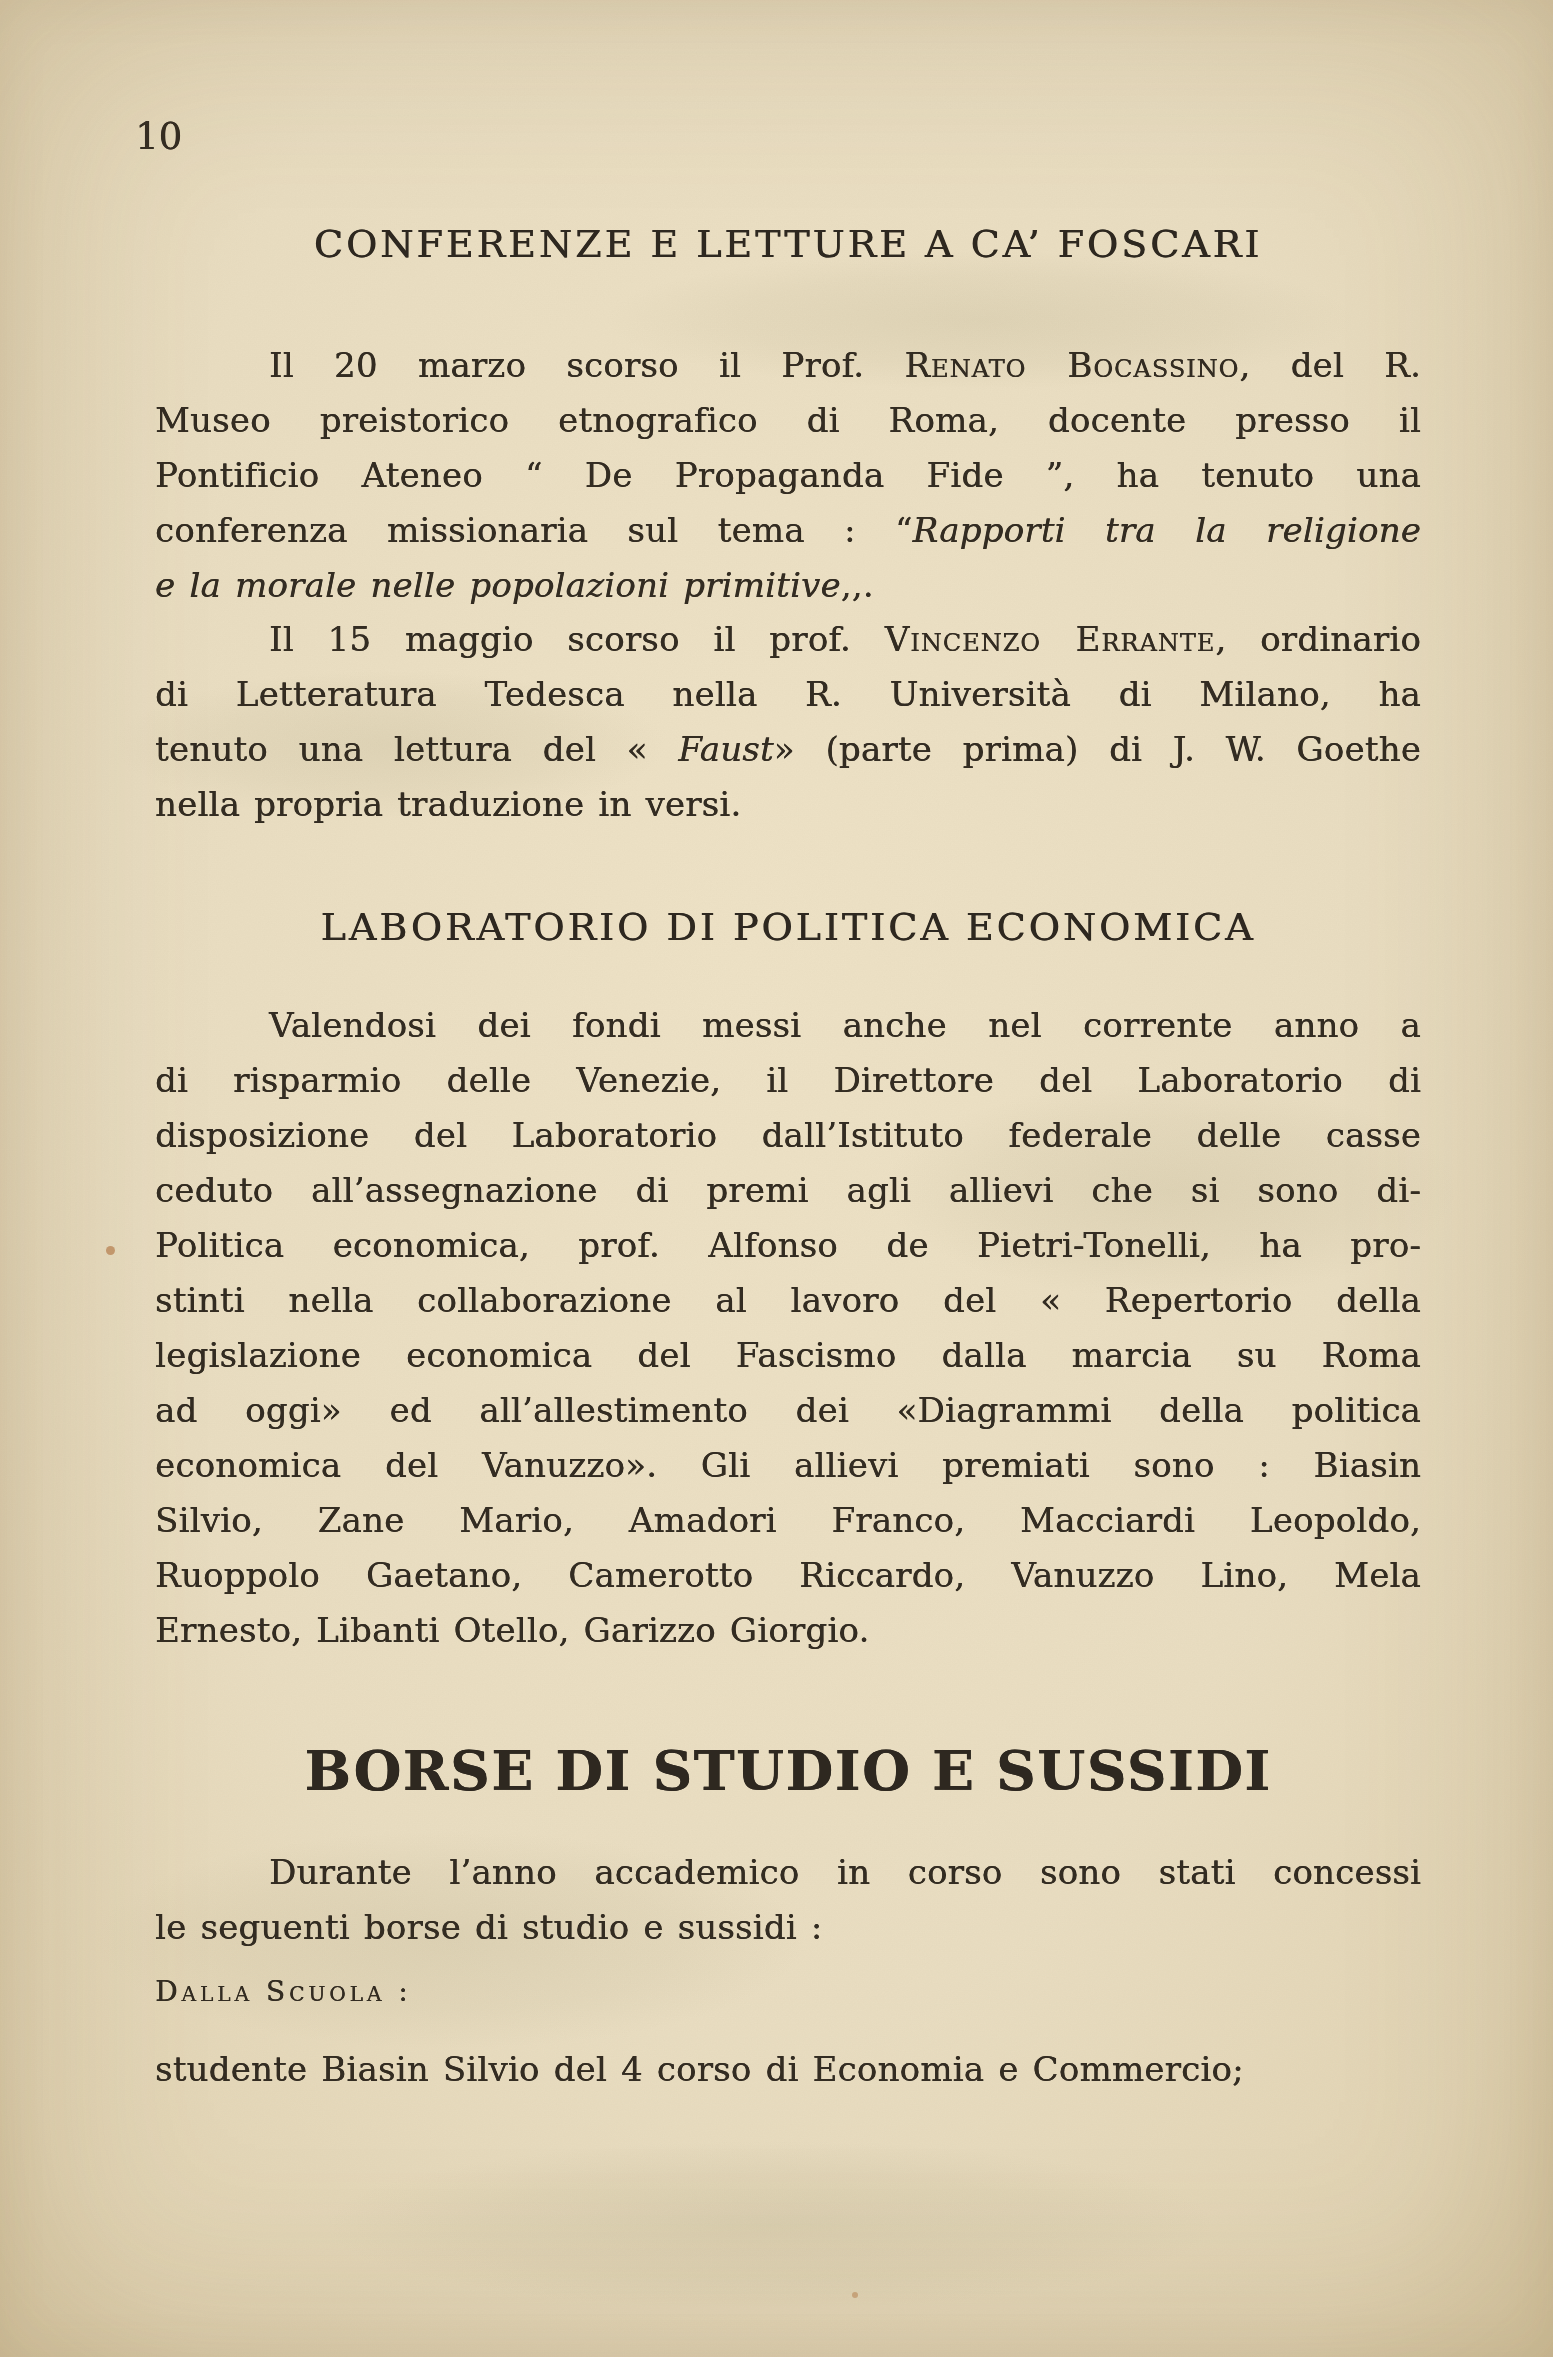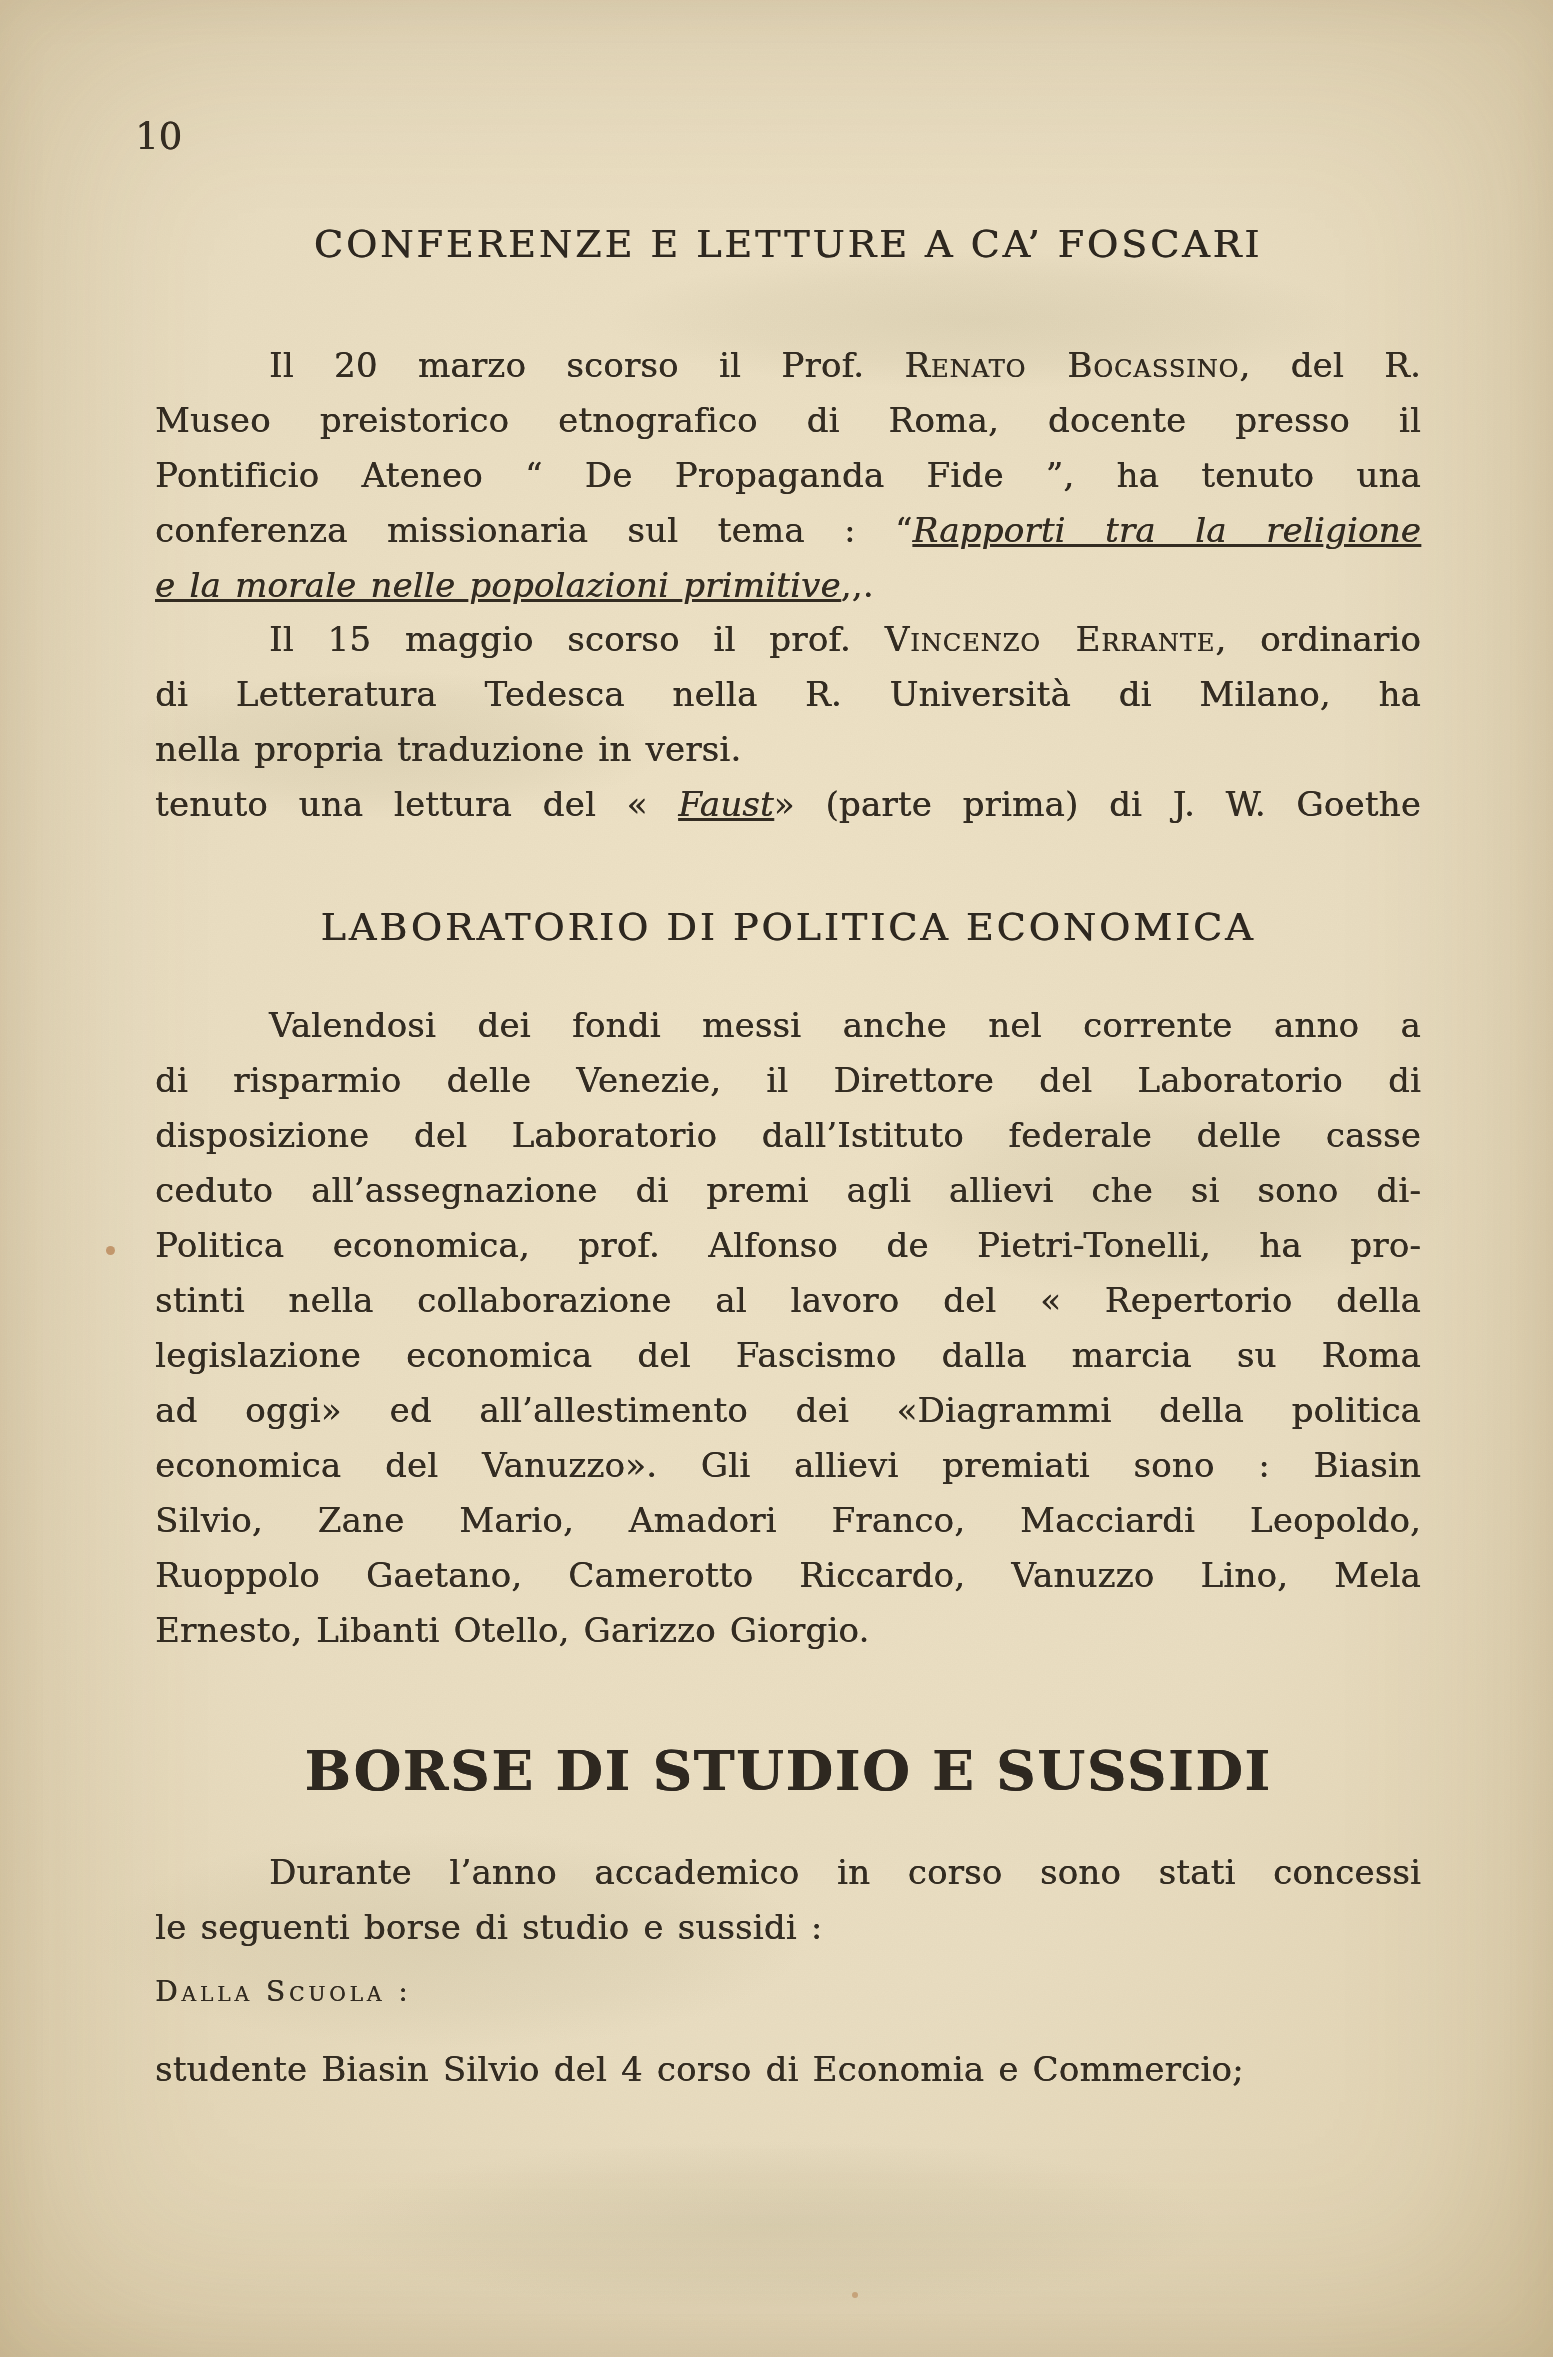--- a/index.html
+++ b/index.html
@@ -32,21 +32,21 @@
 
   .para{position:absolute;left:155px;width:1266px;}
   .line{font-size:34px;height:55px;line-height:55px;
     text-align:justify;text-align-last:justify;
     word-spacing:3px;letter-spacing:.2px;
     text-shadow:.35px 0 0 currentColor;
     white-space:normal;}
   .line.end{text-align-last:left;}
   .line.ind{text-indent:114px;}
   .sc{font-variant:small-caps;letter-spacing:1px;}
-  .it{font-style:italic;text-decoration:underline;}
+  .it{font-style:italic;}
 
   #p1{top:338px;}
   #p2{top:612px;}
   #p3{top:998px;}
   #p4{top:1845px;}
   .side-label{position:absolute;left:155px;top:1975px;font-size:28px;line-height:1.2;
     font-variant:small-caps;letter-spacing:4px;text-shadow:.4px 0 0 currentColor;}
   #p5{top:2042px;}
 </style>
 </head>
@@ -78,22 +78,22 @@
     <div class="line ind"><span>Il 20 marzo scorso il Prof. </span><span class="sc">Renato Bocassino</span><span>, del R.</span></div>
     <div class="line"><span>Museo preistorico etnografico di Roma, docente presso il</span></div>
     <div class="line"><span>Pontificio Ateneo “ De Propaganda Fide ”, ha tenuto una</span></div>
     <div class="line"><span>conferenza missionaria sul tema : “</span><span class="it">Rapporti tra la religione</span></div>
     <div class="line end"><span class="it">e la morale nelle popolazioni primitive</span><span>,,.</span></div>
   </div>
 
   <div class="para" id="p2">
     <div class="line ind"><span>Il 15 maggio scorso il prof. </span><span class="sc">Vincenzo Errante</span><span>, ordinario</span></div>
     <div class="line"><span>di Letteratura Tedesca nella R. Università di Milano, ha</span></div>
+    <div class="line"><span>tenuto una lettura del « </span><span class="it">Faust</span><span>» (parte prima) di J. W. Goethe</span></div>
     <div class="line end"><span>nella propria traduzione in versi.</span></div>
-    <div class="line"><span>tenuto una lettura del « </span><span class="it">Faust</span><span>» (parte prima) di J. W. Goethe</span></div>
   </div>
 
   <h2 class="headline h2">LABORATORIO DI POLITICA ECONOMICA</h2>
 
   <div class="para" id="p3">
     <div class="line ind"><span>Valendosi dei fondi messi anche nel corrente anno a</span></div>
     <div class="line"><span>di risparmio delle Venezie, il Direttore del Laboratorio di</span></div>
     <div class="line"><span>disposizione del Laboratorio dall’Istituto federale delle casse</span></div>
     <div class="line"><span>ceduto all’assegnazione di premi agli allievi che si sono di-</span></div>
     <div class="line"><span>Politica economica, prof. Alfonso de Pietri-Tonelli, ha pro-</span></div>

